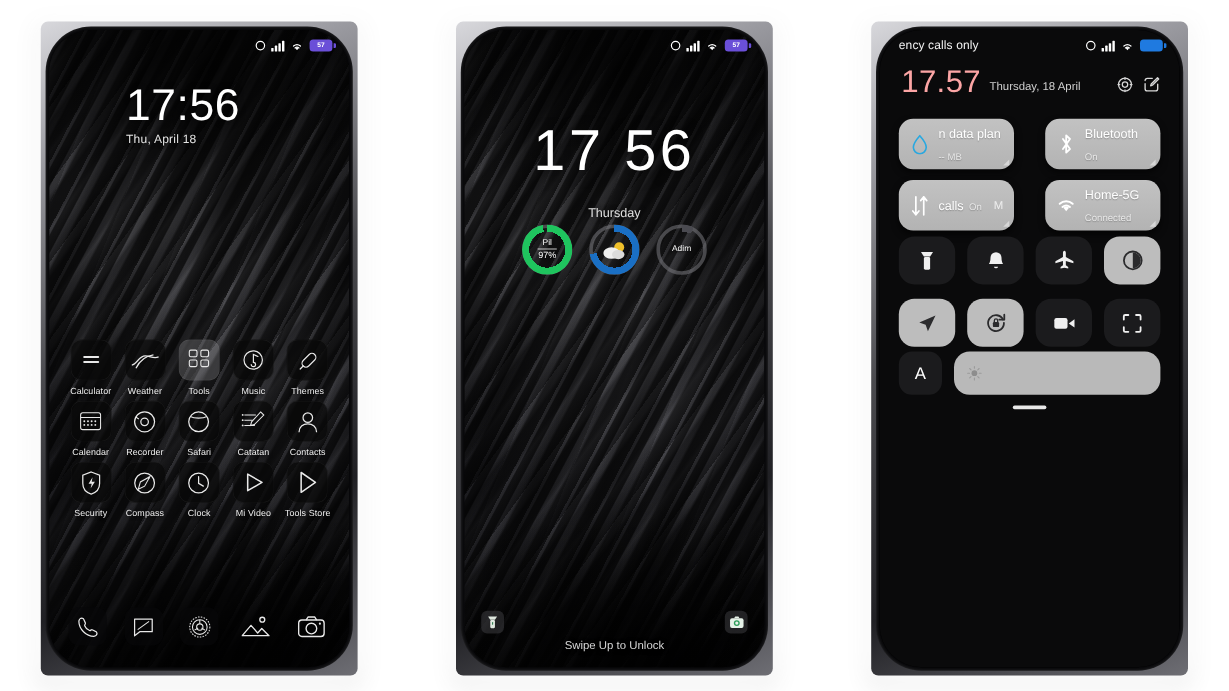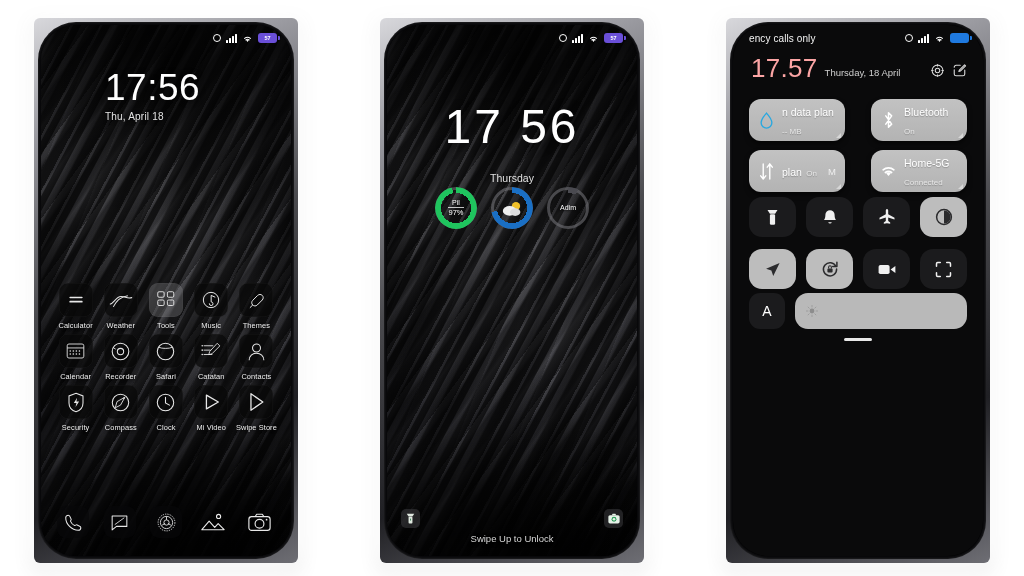--- a/index.html
+++ b/index.html
@@ -384,21 +384,21 @@
                 </svg>
               </div>
               <div class="app-label">Mi Video</div>
             </div>
             <div class="app">
               <div class="app-icon">
                 <svg width="22" height="22" viewBox="0 0 24 24">
                   <path d="M6.5 3l13 9-13 9z" fill="none" stroke="#e8e8e8" stroke-width="1.4" stroke-linejoin="round"></path>
                 </svg>
               </div>
-              <div class="app-label">Swipe Store</div>
+              <div class="app-label">Tools Store</div>
             </div>
           </div>
 
         <div class="dock" id="home-dock">
             <div class="dock-icon">
               <span>
                 <svg width="19" height="19" viewBox="0 0 22 22">
                   <path d="M5 2.5c2.5 0 2 3 3.2 4.4.8 1-1 1.8-.6 2.8.8 2 2.7 3.9 4.7 4.7 1 .4 1.8-1.4 2.8-.6C16.5 15 19.5 14.5 19.5 17c0 1.6-1.4 3-3 3C9 20 2 13 2 5.5 2 4 3.4 2.5 5 2.5z" fill="none" stroke="#e8e8e8" stroke-width="1.2"></path>
                 </svg>
               </span>
@@ -592,21 +592,21 @@
      </span>
               <span class="t-corner"></span>
             </div>
             <div class="tile">
               <span class="t-ic">
                 <svg width="15" height="17" viewBox="0 0 16 18">
                   <path d="M4.5 1v16M4.5 17L1.8 13.6M4.5 17L7.2 13.6M11.5 17V1M11.5 1L8.8 4.4M11.5 1l2.7 3.4" fill="none" stroke="#ffffff" stroke-width="1.5" stroke-linecap="round" stroke-linejoin="round"></path>
                 </svg>
               </span>
               <span class="t-tx">
-        <span class="t-title">plan</span>
+        <span class="t-title">calls</span>
         <span class="t-sub">On</span>
      </span>
               <span class="t-right">M</span>
               <span class="t-corner"></span>
             </div>
             <div class="tile">
               <span class="t-ic">
                 <svg width="18" height="14" viewBox="0 0 24 19">
                   <path d="M12 16.6l-3.3-4a5 5 0 0 1 6.6 0z" fill="#ffffff"></path>
                   <path d="M4.4 7.8a11.6 11.6 0 0 1 15.2 0" stroke="#ffffff" stroke-width="2.4" fill="none" stroke-linecap="round"></path>

